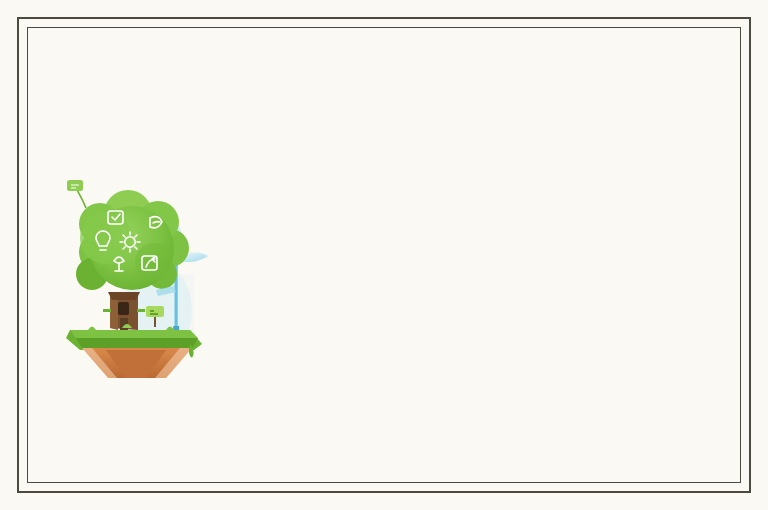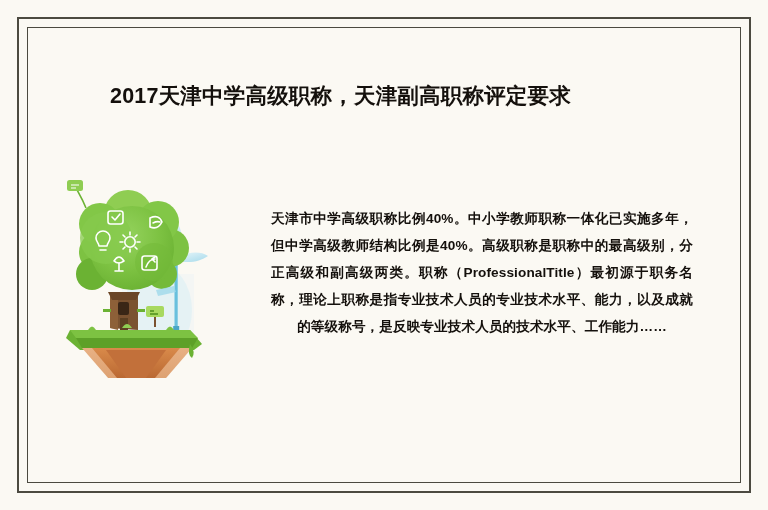--- a/index.html
+++ b/index.html
@@ -88,21 +88,20 @@
   }
 </style>
 </head>
 <body>
 
 <div id="page">
 
   <div class="frame-outer"></div>
   <div class="frame-inner"></div>
 
-  <div class="title">2017天津中学高级职称，天津副高职称评定要求</div>
 
   <div class="illustration">
     <svg viewBox="0 0 180 200" xmlns="http://www.w3.org/2000/svg" aria-hidden="true">
       <defs>
         <radialGradient id="canopyGrad" cx="42%" cy="35%" r="68%">
           <stop offset="0%" stop-color="#95d35e"></stop>
           <stop offset="60%" stop-color="#7dc242"></stop>
           <stop offset="100%" stop-color="#6bb233"></stop>
         </radialGradient>
         <linearGradient id="soilGrad" x1="0" y1="0" x2="0" y2="1">
@@ -210,15 +209,14 @@
 
         <path d="M26 152 q4 -7 8 0 z" fill="#7dc242"></path>
         <path d="M60 150 q5 -8 10 0 z" fill="#8fcd52"></path>
         <path d="M104 152 q4 -7 8 0 z" fill="#7dc242"></path>
 
         <path d="M128 166 q6 8 2 14 q-5 -3 -2 -14 z" fill="#6bb233"></path>
       </g>
     </svg>
   </div>
 
-  <div class="body-text">天津市中学高级职称比例40%。中小学教师职称一体化已实施多年，但中学高级教师结构比例是40%。高级职称是职称中的最高级别，分正高级和副高级两类。职称（ProfessionalTitle）最初源于职务名称，理论上职称是指专业技术人员的专业技术水平、能力，以及成就的等级称号，是反映专业技术人员的技术水平、工作能力……</div>
 
 </div>
 
 </body></html>

